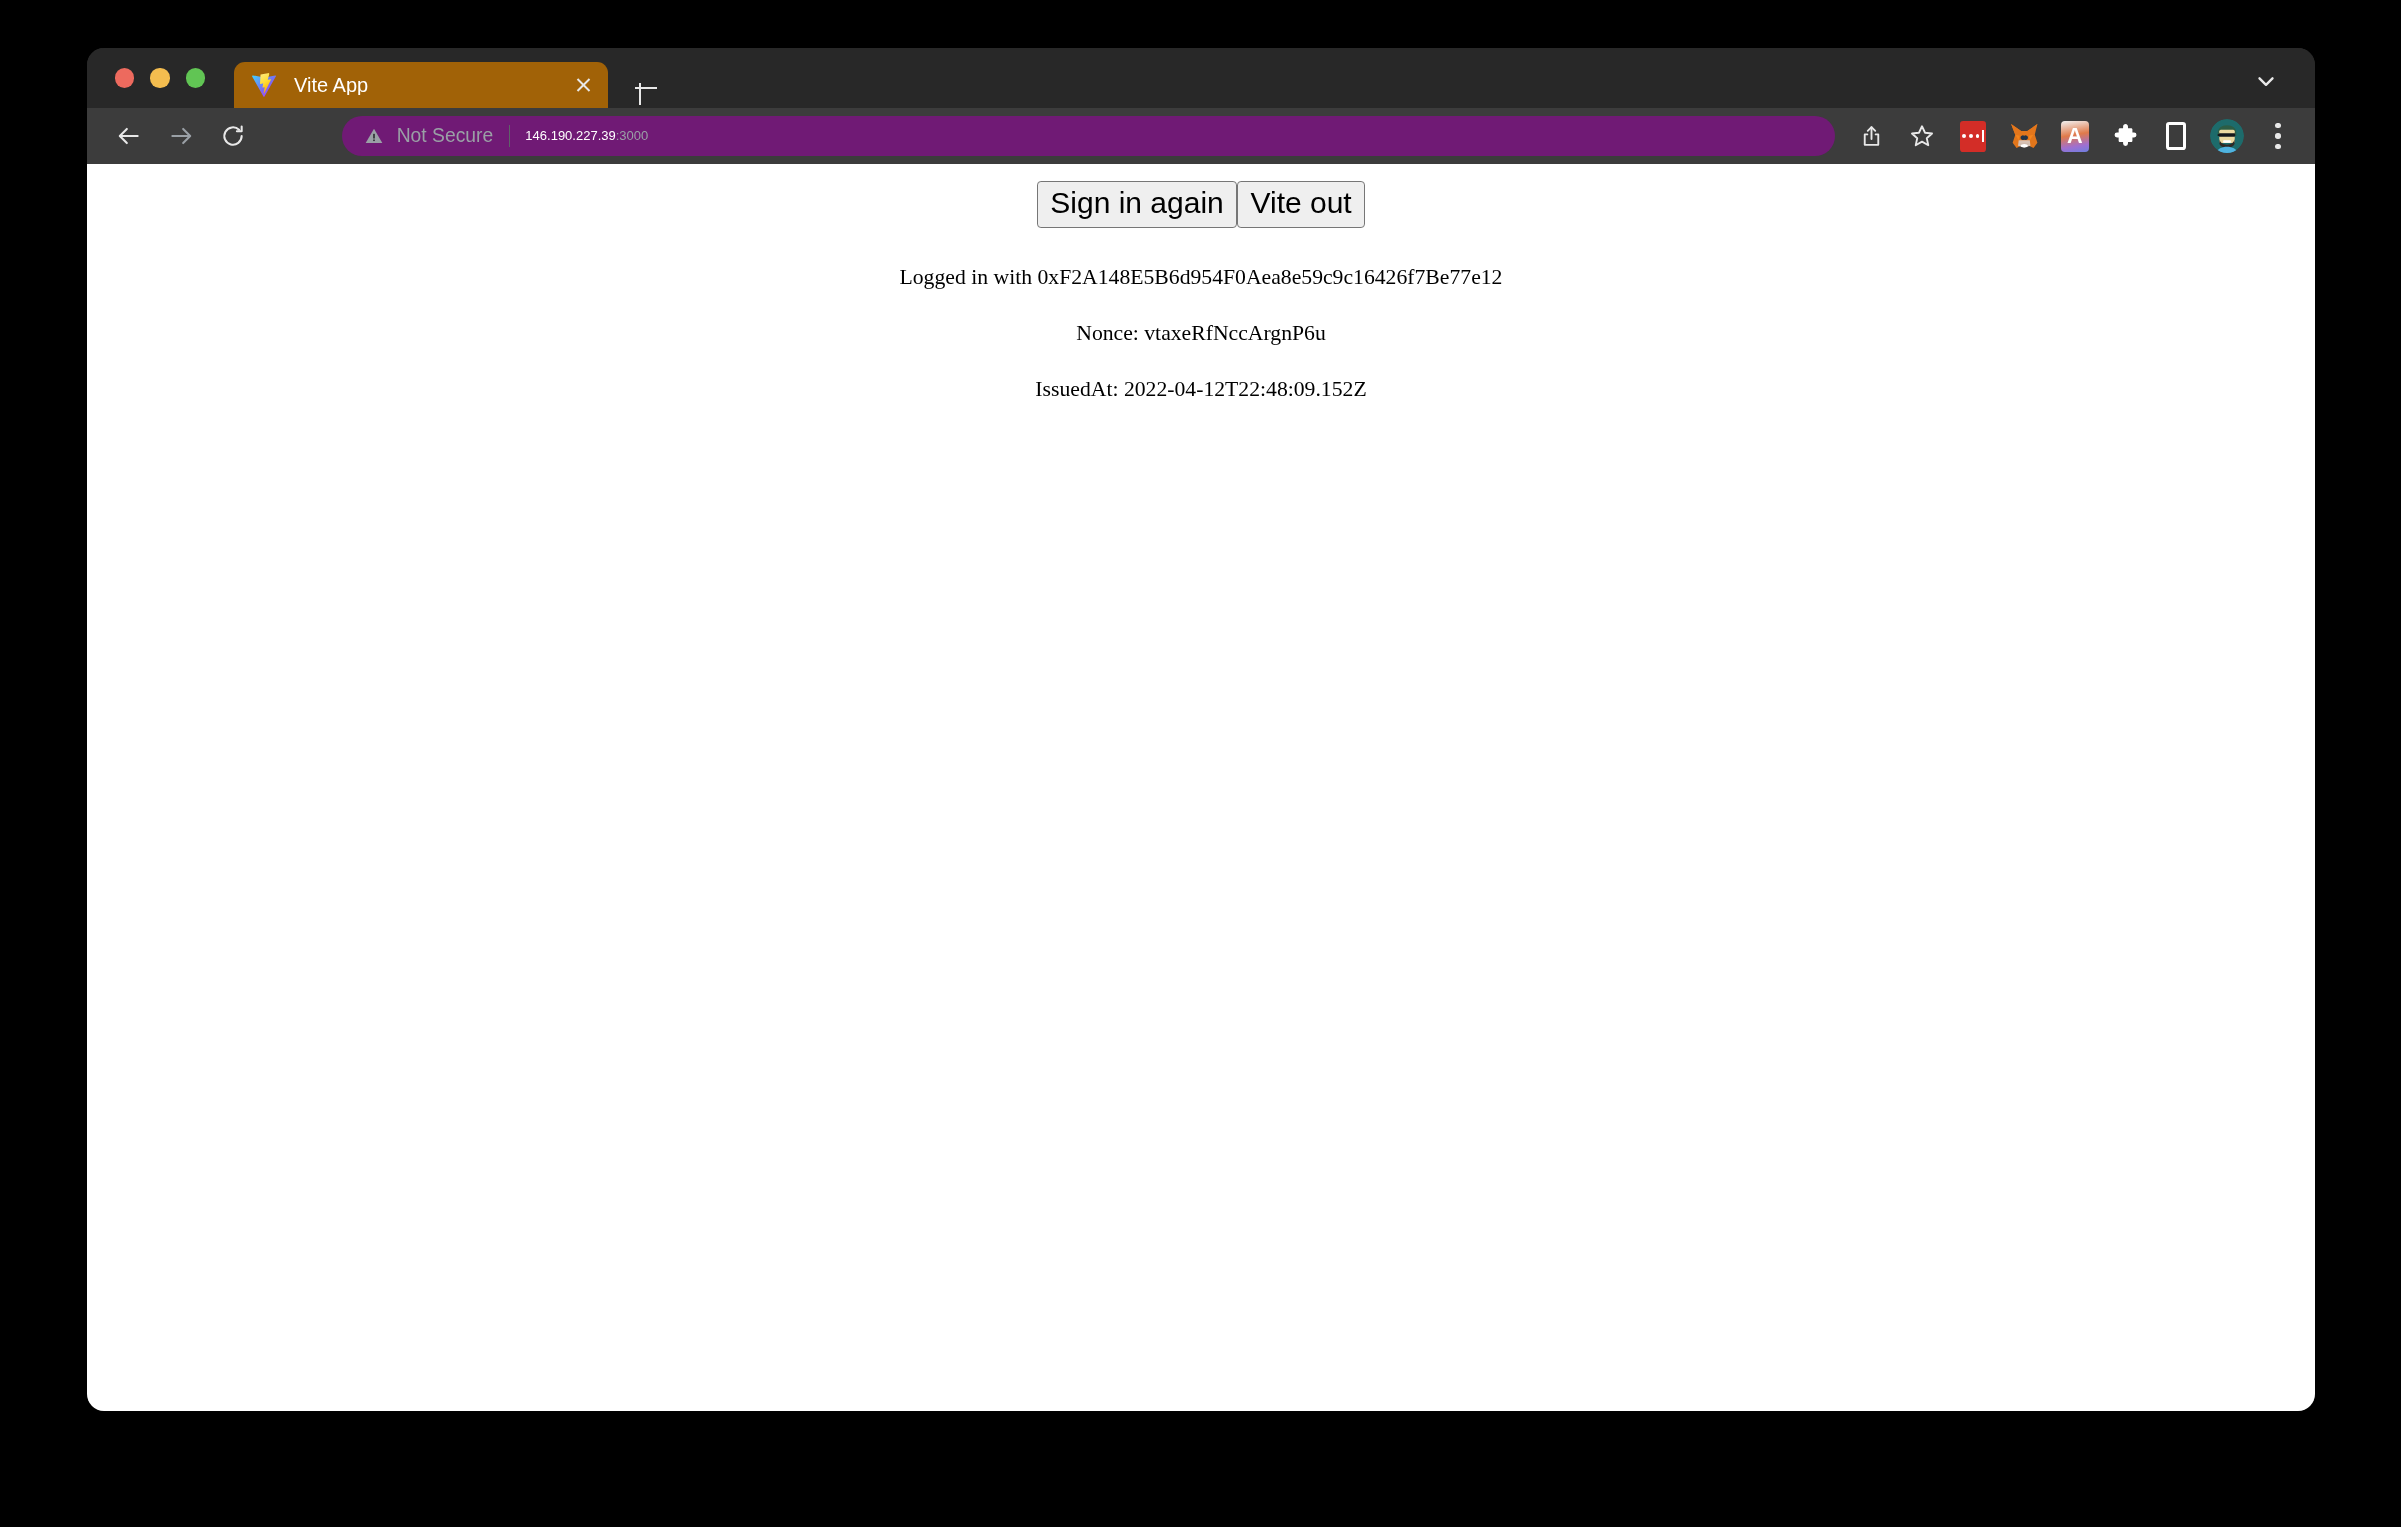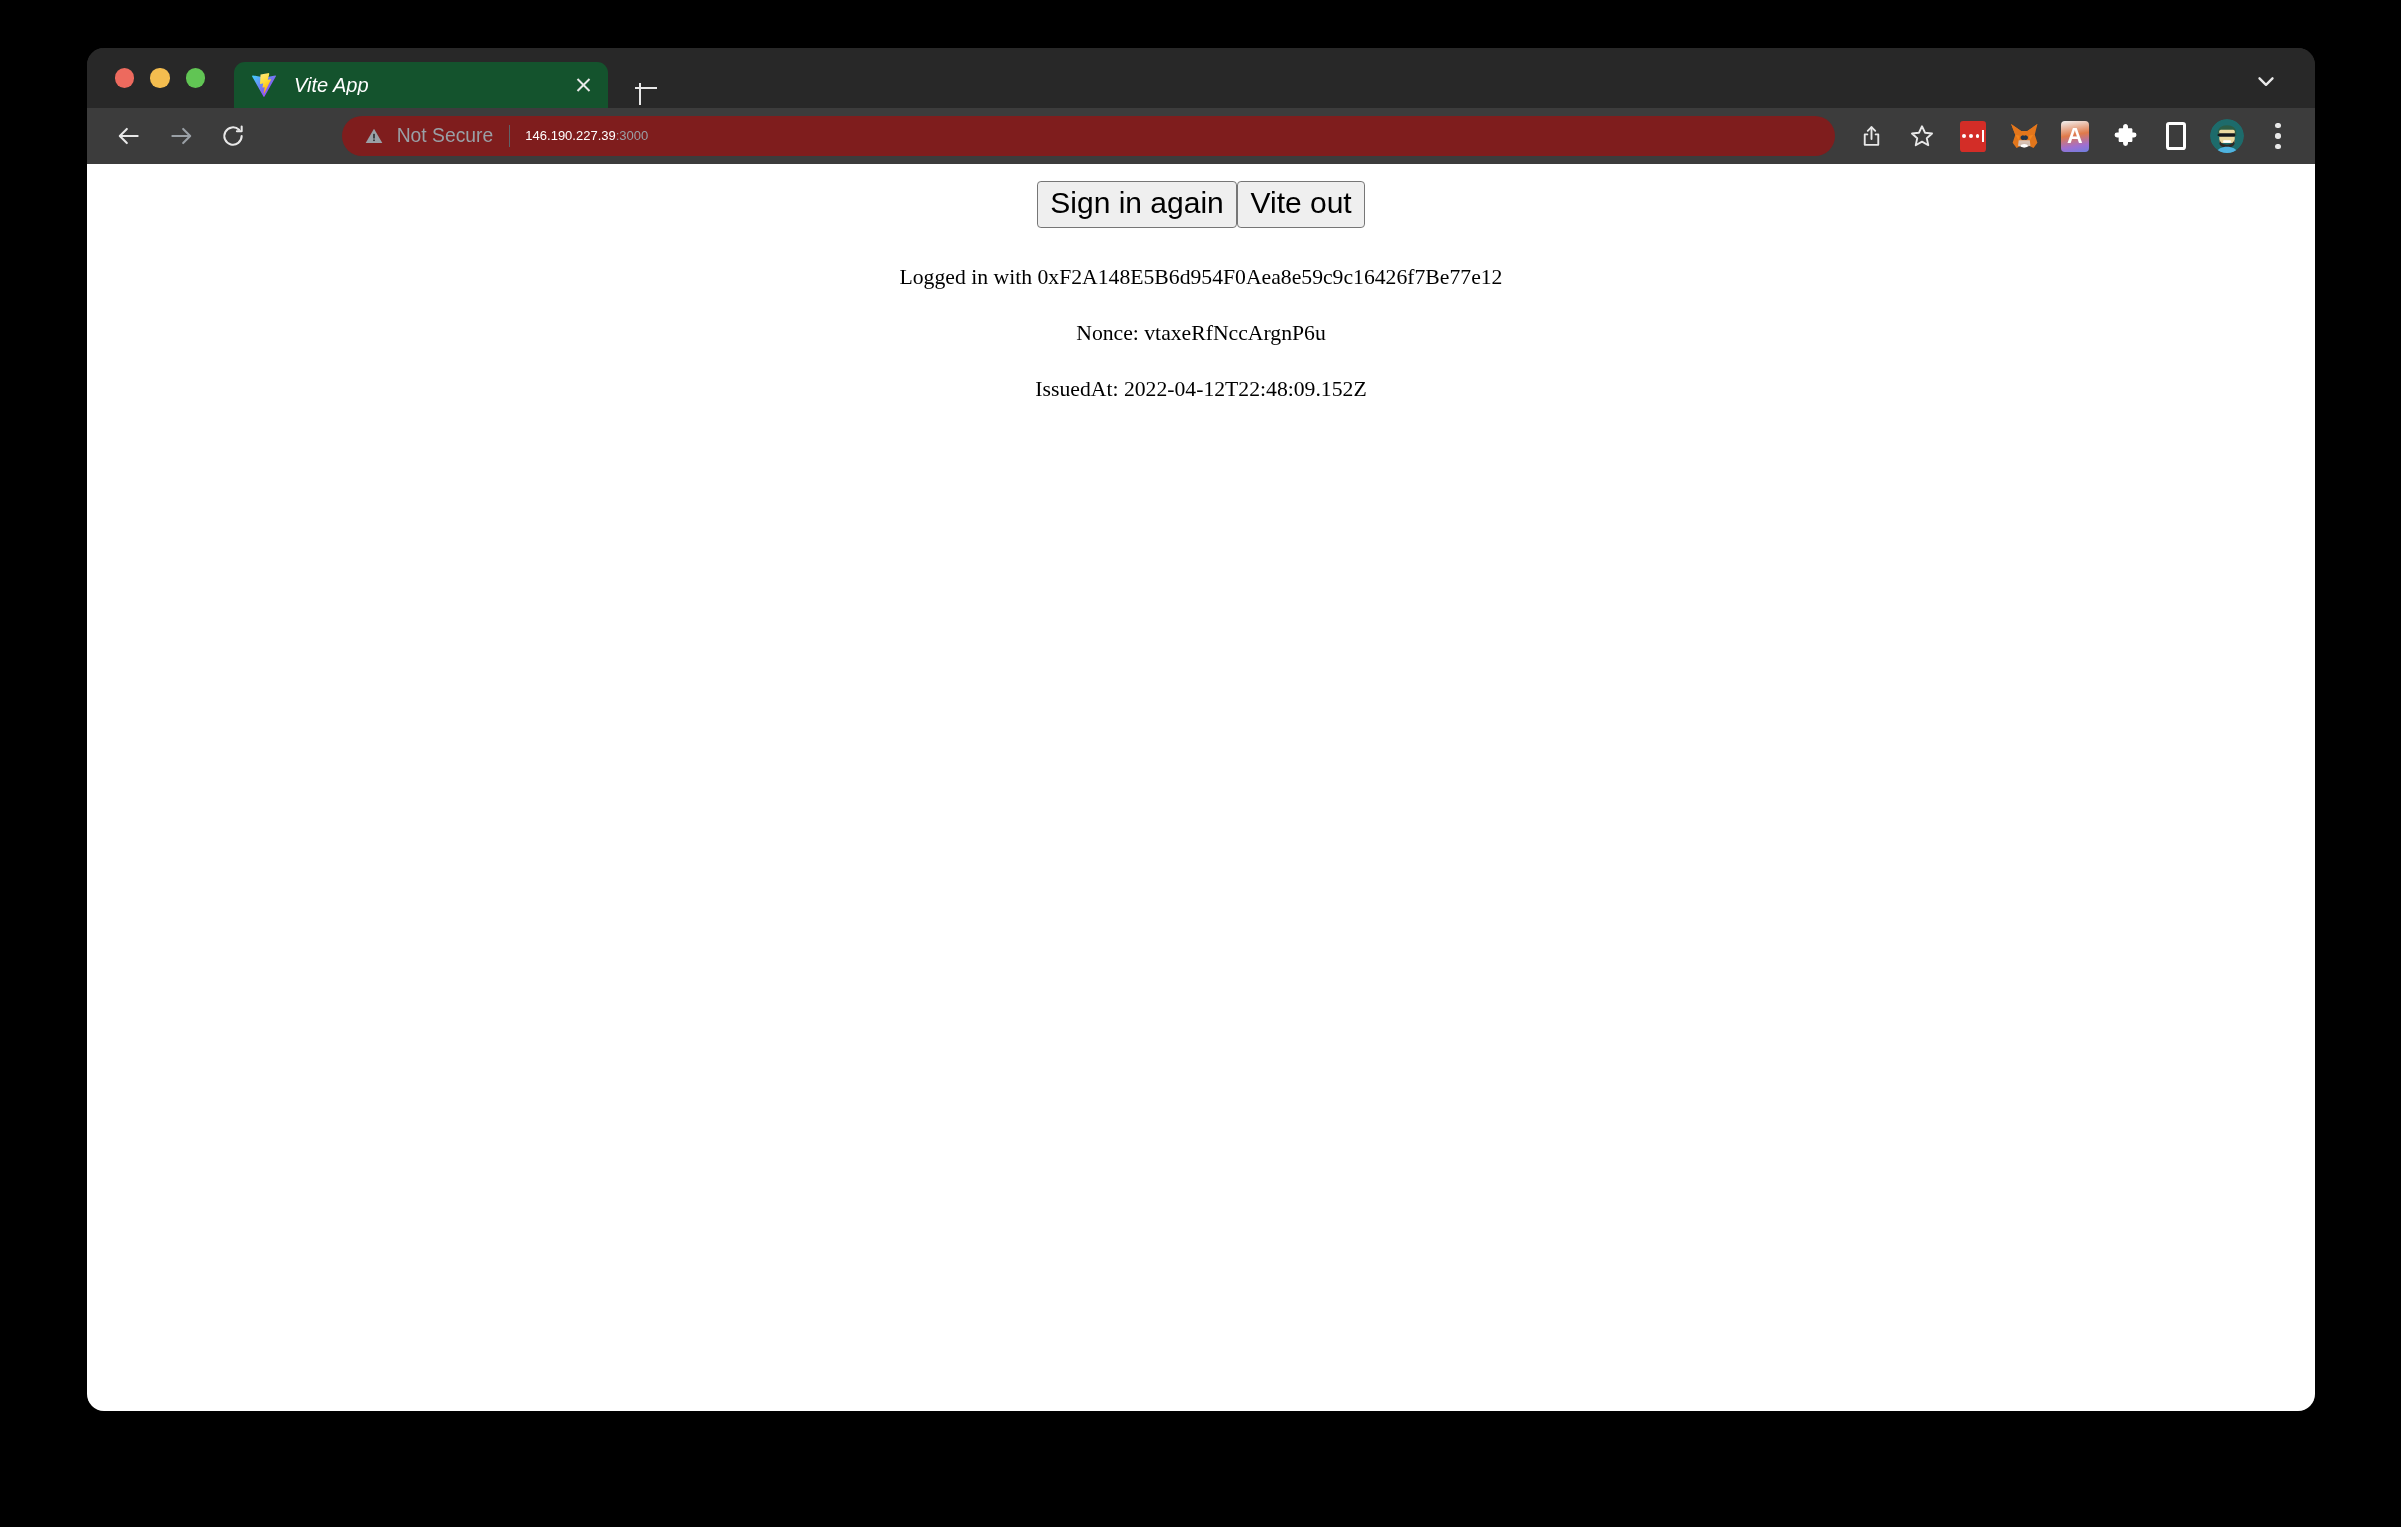--- a/index.html
+++ b/index.html
@@ -51,26 +51,25 @@
   .tl-red    { background: #ed6a5e; }
   .tl-yellow { background: #f4bd4f; }
   .tl-green  { background: #61c554; }
 
   #active-tab {
     position: absolute;
     left: 147px;
     top: 14px;
     width: 374px;
     height: 46px;
-    background: #14532d;
+    background: #a16207;
     border-radius: 10.8px 10.8px 0 0;
     display: flex;
     align-items: center;
     padding: 0 10.8px 0 17px;
-    font-style: italic;
   }
   #tab-favicon {
     width: 26px;
     height: 26px;
     flex: 0 0 26px;
     display: block;
   }
   #tab-title {
     flex: 1;
     margin-left: 17px;
@@ -143,21 +142,21 @@
     justify-content: center;
   }
   #nav-back { margin-left: 21.7px; }
 
   #omnibox {
     position: absolute;
     left: 255px;
     top: 7.7px;
     right: 480px;
     height: 40px;
-    background: #7f1d1d;
+    background: #701a75;
     border-radius: 20px;
     display: flex;
     align-items: center;
     padding-left: 21.7px;
   }
   #security-warning-icon {
     width: 20px;
     height: 20px;
     flex: 0 0 20px;
   }

